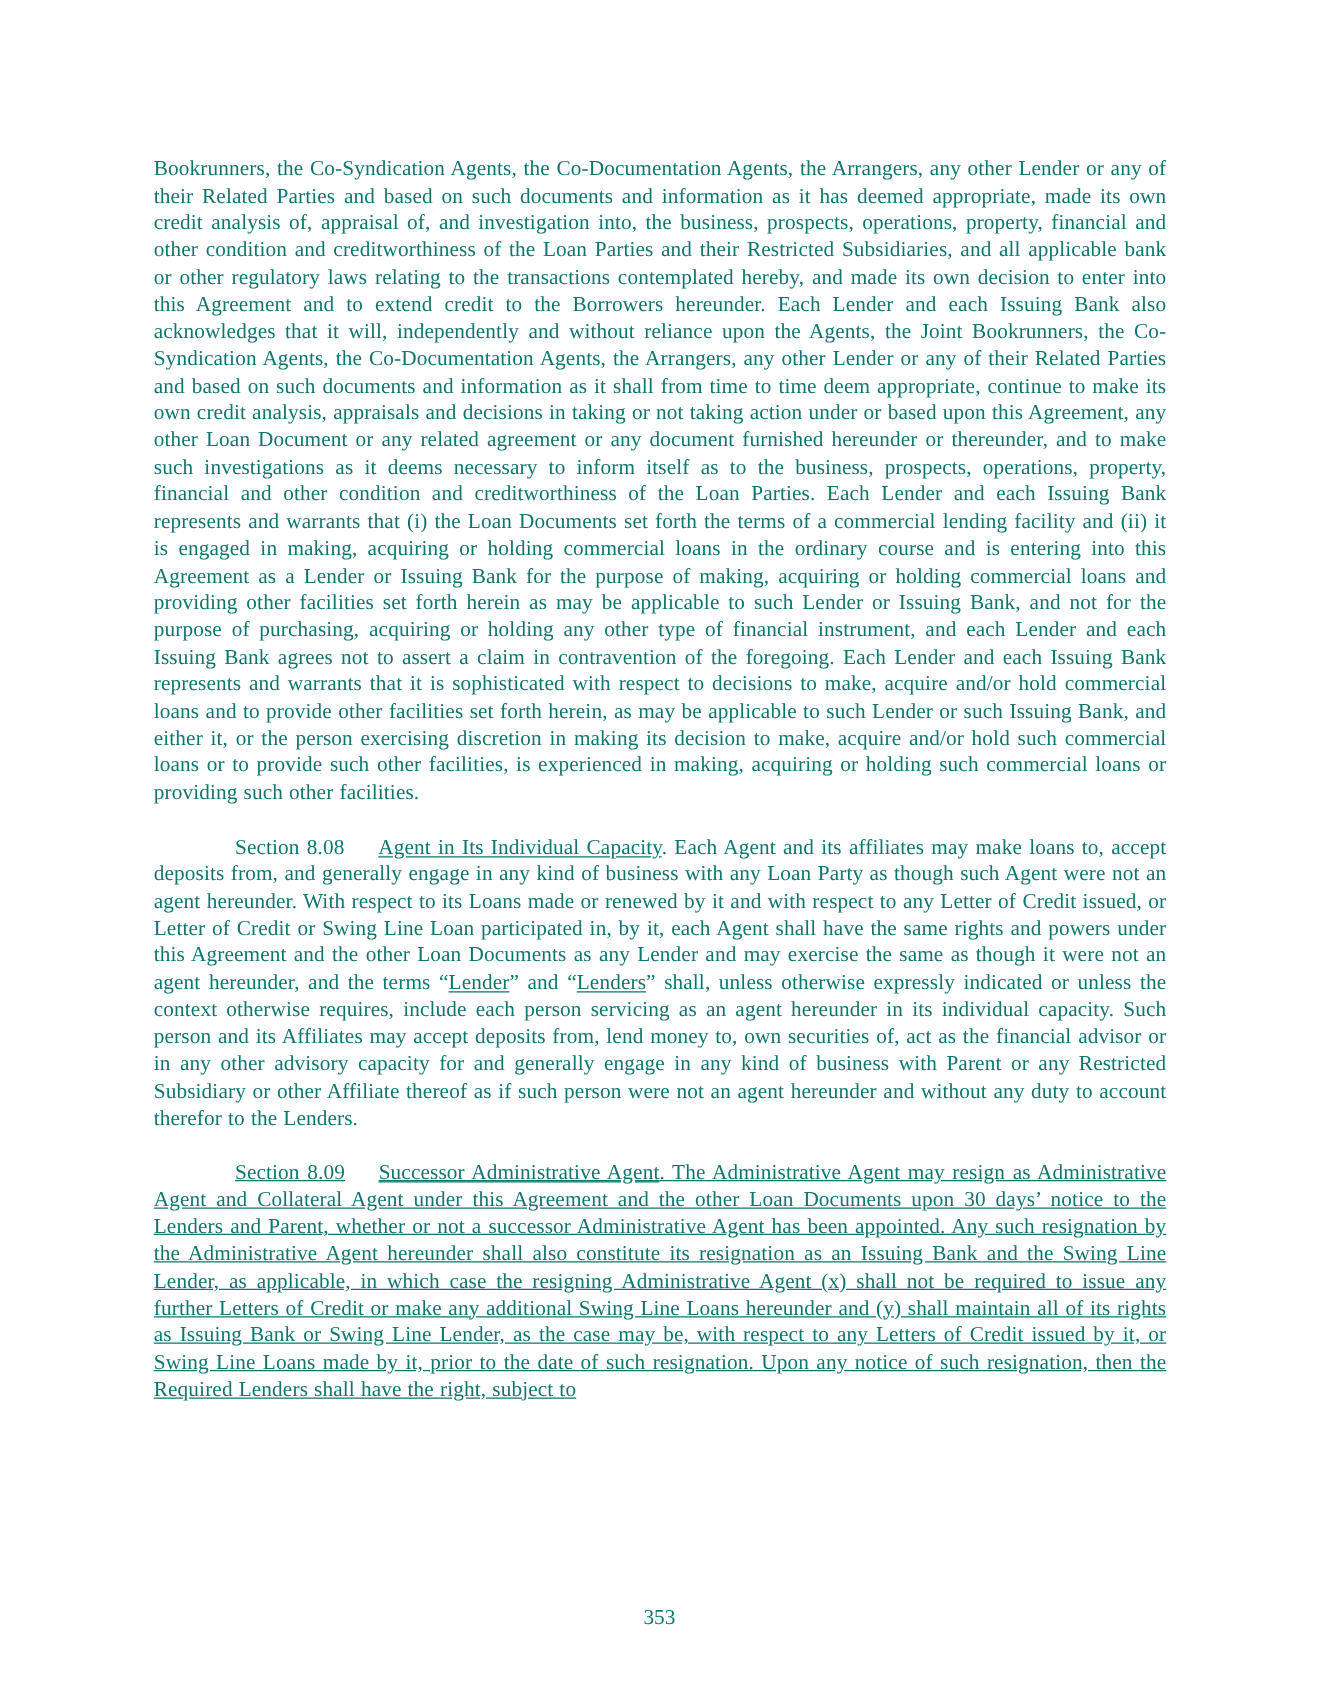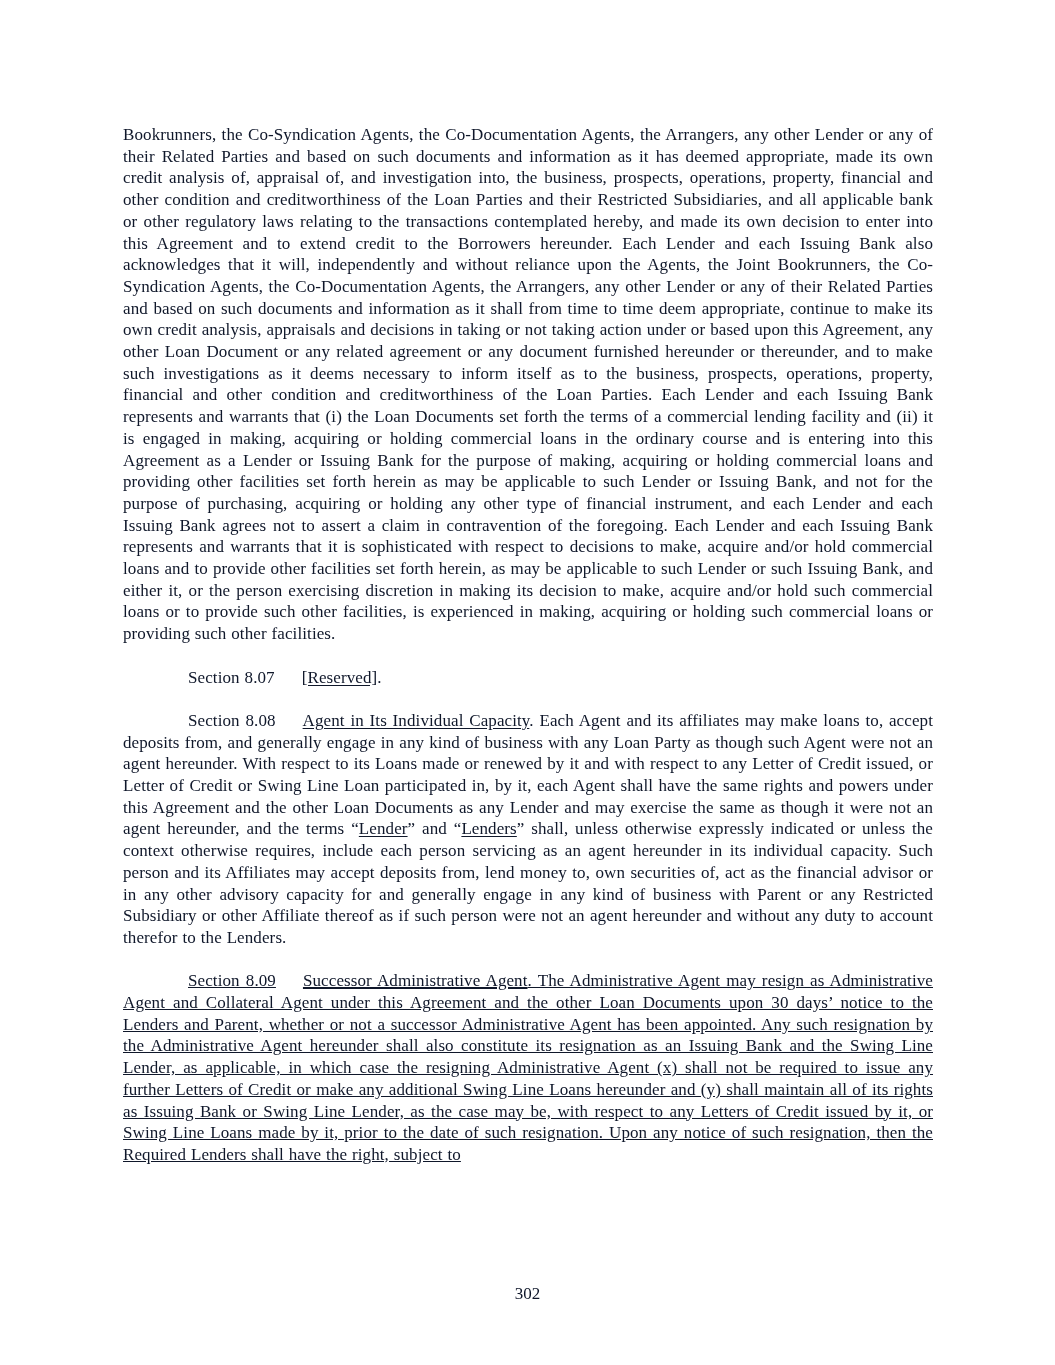--- a/index.html
+++ b/index.html
@@ -6,21 +6,21 @@
     margin: 0;
     padding: 0;
     background: #ffffff;
   }
   .page {
     position: relative;
     width: 1055px;
     height: 1365px;
     background: #ffffff;
     font-family: "Liberation Serif", "DejaVu Serif", serif;
-    color: #0f172a;
+    color: #0f766e;
     overflow: hidden;
   }
   .content {
     position: absolute;
     left: 123px;
     top: 124px;
     width: 810px;
   }
   .para {
     font-size: 17px;
@@ -54,18 +54,17 @@
     font-size: 17px;
     line-height: 21.7px;
   }
 </style>
 </head>
 <body>
 
 <div class="page">
   <div class="content">
     <p class="para"><span>Bookrunners, the Co-Syndication Agents, the Co-Documentation Agents, the Arrangers, any other Lender or any of their Related Parties and based on such documents and information as it has deemed appropriate, made its own credit analysis of, appraisal of, and investigation into, the business, prospects, operations, property, financial and other condition and creditworthiness of the Loan Parties and their Restricted Subsidiaries, and all applicable bank or other regulatory laws relating to the transactions contemplated hereby, and made its own decision to enter into this Agreement and to extend credit to the Borrowers hereunder. Each Lender and each Issuing Bank also acknowledges that it will, independently and without reliance upon the Agents, the Joint Bookrunners, the Co-Syndication Agents, the Co-Documentation Agents, the Arrangers, any other Lender or any of their Related Parties and based on such documents and information as it shall from time to time deem appropriate, continue to make its own credit analysis, appraisals and decisions in taking or not taking action under or based upon this Agreement, any other Loan Document or any related agreement or any document furnished hereunder or thereunder, and to make such investigations as it deems necessary to inform itself as to the business, prospects, operations, property, financial and other condition and creditworthiness of the Loan Parties. Each Lender and each Issuing Bank represents and warrants that (i) the Loan Documents set forth the terms of a commercial lending facility and (ii) it is engaged in making, acquiring or holding commercial loans in the ordinary course and is entering into this Agreement as a Lender or Issuing Bank for the purpose of making, acquiring or holding commercial loans and providing other facilities set forth herein as may be applicable to such Lender or Issuing Bank, and not for the purpose of purchasing, acquiring or holding any other type of financial instrument, and each Lender and each Issuing Bank agrees not to assert a claim in contravention of the foregoing. Each Lender and each Issuing Bank represents and warrants that it is sophisticated with respect to decisions to make, acquire and/or hold commercial loans and to provide other facilities set forth herein, as may be applicable to such Lender or such Issuing Bank, and either it, or the person exercising discretion in making its decision to make, acquire and/or hold such commercial loans or to provide such other facilities, is experienced in making, acquiring or holding such commercial loans or providing such other facilities.</span></p>
-    <p class="para indent"><span>Section 8.07</span><span class="tab"></span><span class="u">[Reserved]</span><span>.</span></p>
     <p class="para indent"><span>Section 8.08</span><span class="tab"></span><span class="u">Agent in Its Individual Capacity</span><span>. Each Agent and its affiliates may make loans to, accept deposits from, and generally engage in any kind of business with any Loan Party as though such Agent were not an agent hereunder. With respect to its Loans made or renewed by it and with respect to any Letter of Credit issued, or Letter of Credit or Swing Line Loan participated in, by it, each Agent shall have the same rights and powers under this Agreement and the other Loan Documents as any Lender and may exercise the same as though it were not an agent hereunder, and the terms “</span><span class="u">Lender</span><span>” and “</span><span class="u">Lenders</span><span>” shall, unless otherwise expressly indicated or unless the context otherwise requires, include each person servicing as an agent hereunder in its individual capacity. Such person and its Affiliates may accept deposits from, lend money to, own securities of, act as the financial advisor or in any other advisory capacity for and generally engage in any kind of business with Parent or any Restricted Subsidiary or other Affiliate thereof as if such person were not an agent hereunder and without any duty to account therefor to the Lenders.</span></p>
     <p class="para indent"><span>Section 8.09</span><span class="tab"></span><span class="u">Successor Administrative Agent</span><span>. The Administrative Agent may resign as Administrative Agent and Collateral Agent under this Agreement and the other Loan Documents upon 30 days’ notice to the Lenders and Parent, whether or not a successor Administrative Agent has been appointed. Any such resignation by the Administrative Agent hereunder shall also constitute its resignation as an Issuing Bank and the Swing Line Lender, as applicable, in which case the resigning Administrative Agent (x) shall not be required to issue any further Letters of Credit or make any additional Swing Line Loans hereunder and (y) shall maintain all of its rights as Issuing Bank or Swing Line Lender, as the case may be, with respect to any Letters of Credit issued by it, or Swing Line Loans made by it, prior to the date of such resignation. Upon any notice of such resignation, then the Required Lenders shall have the right, subject to</span></p>
   </div>
-  <div class="page-number">302</div>
+  <div class="page-number">353</div>
 </div>
 
 </body></html>

